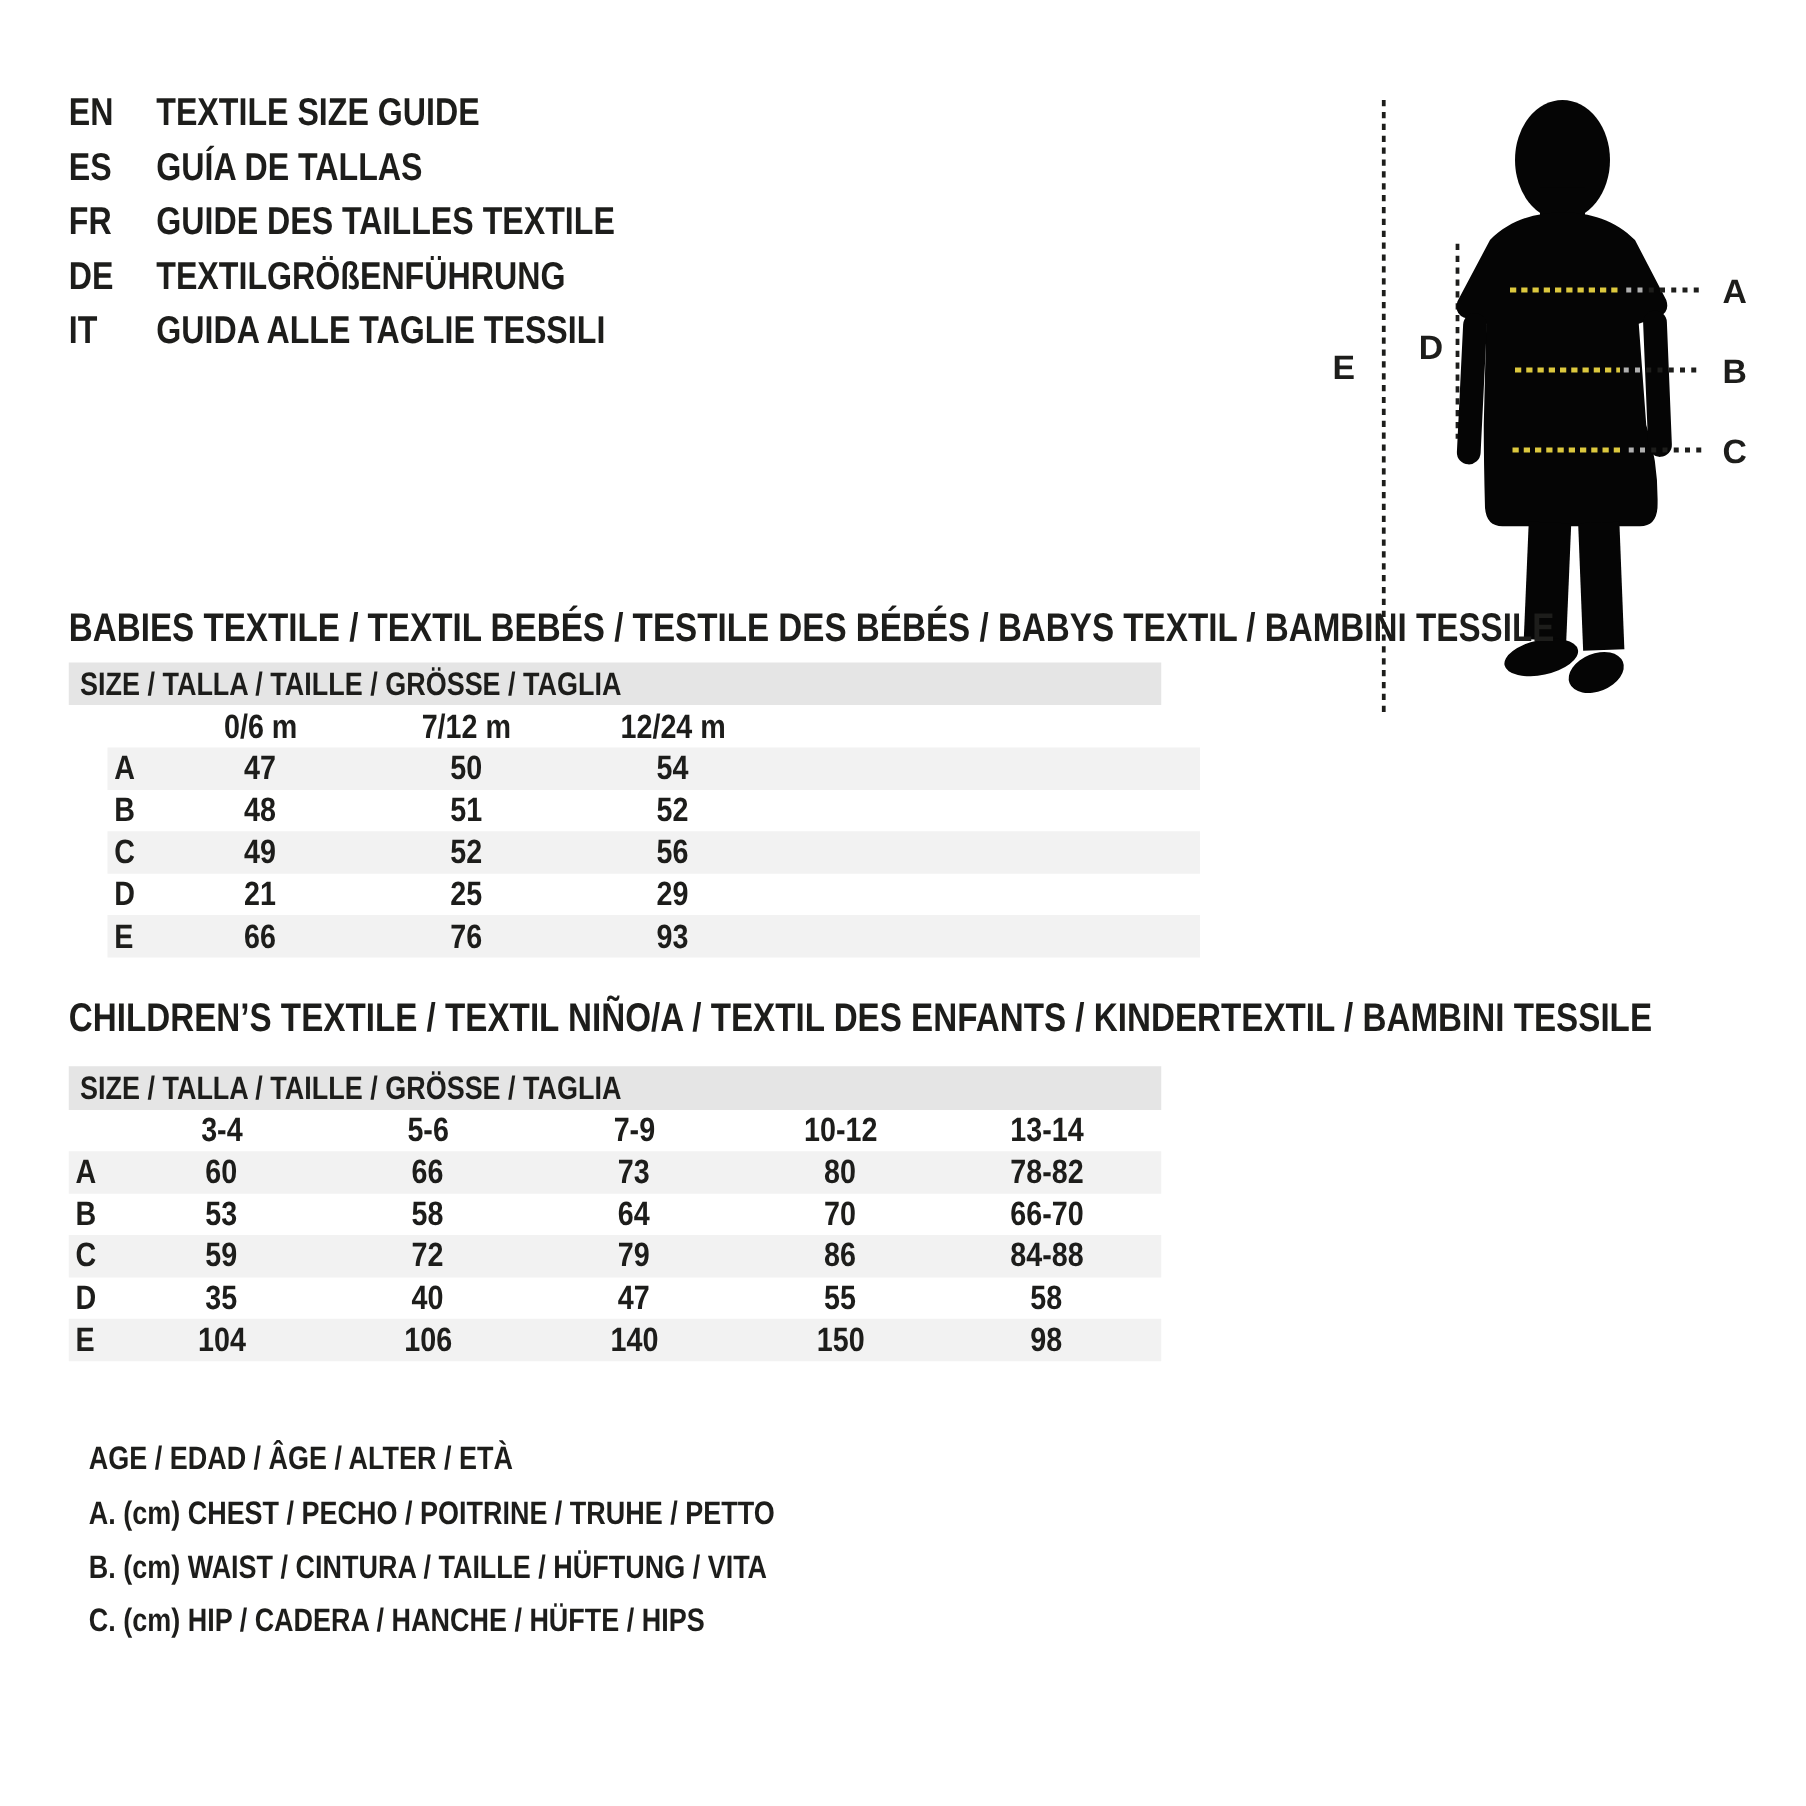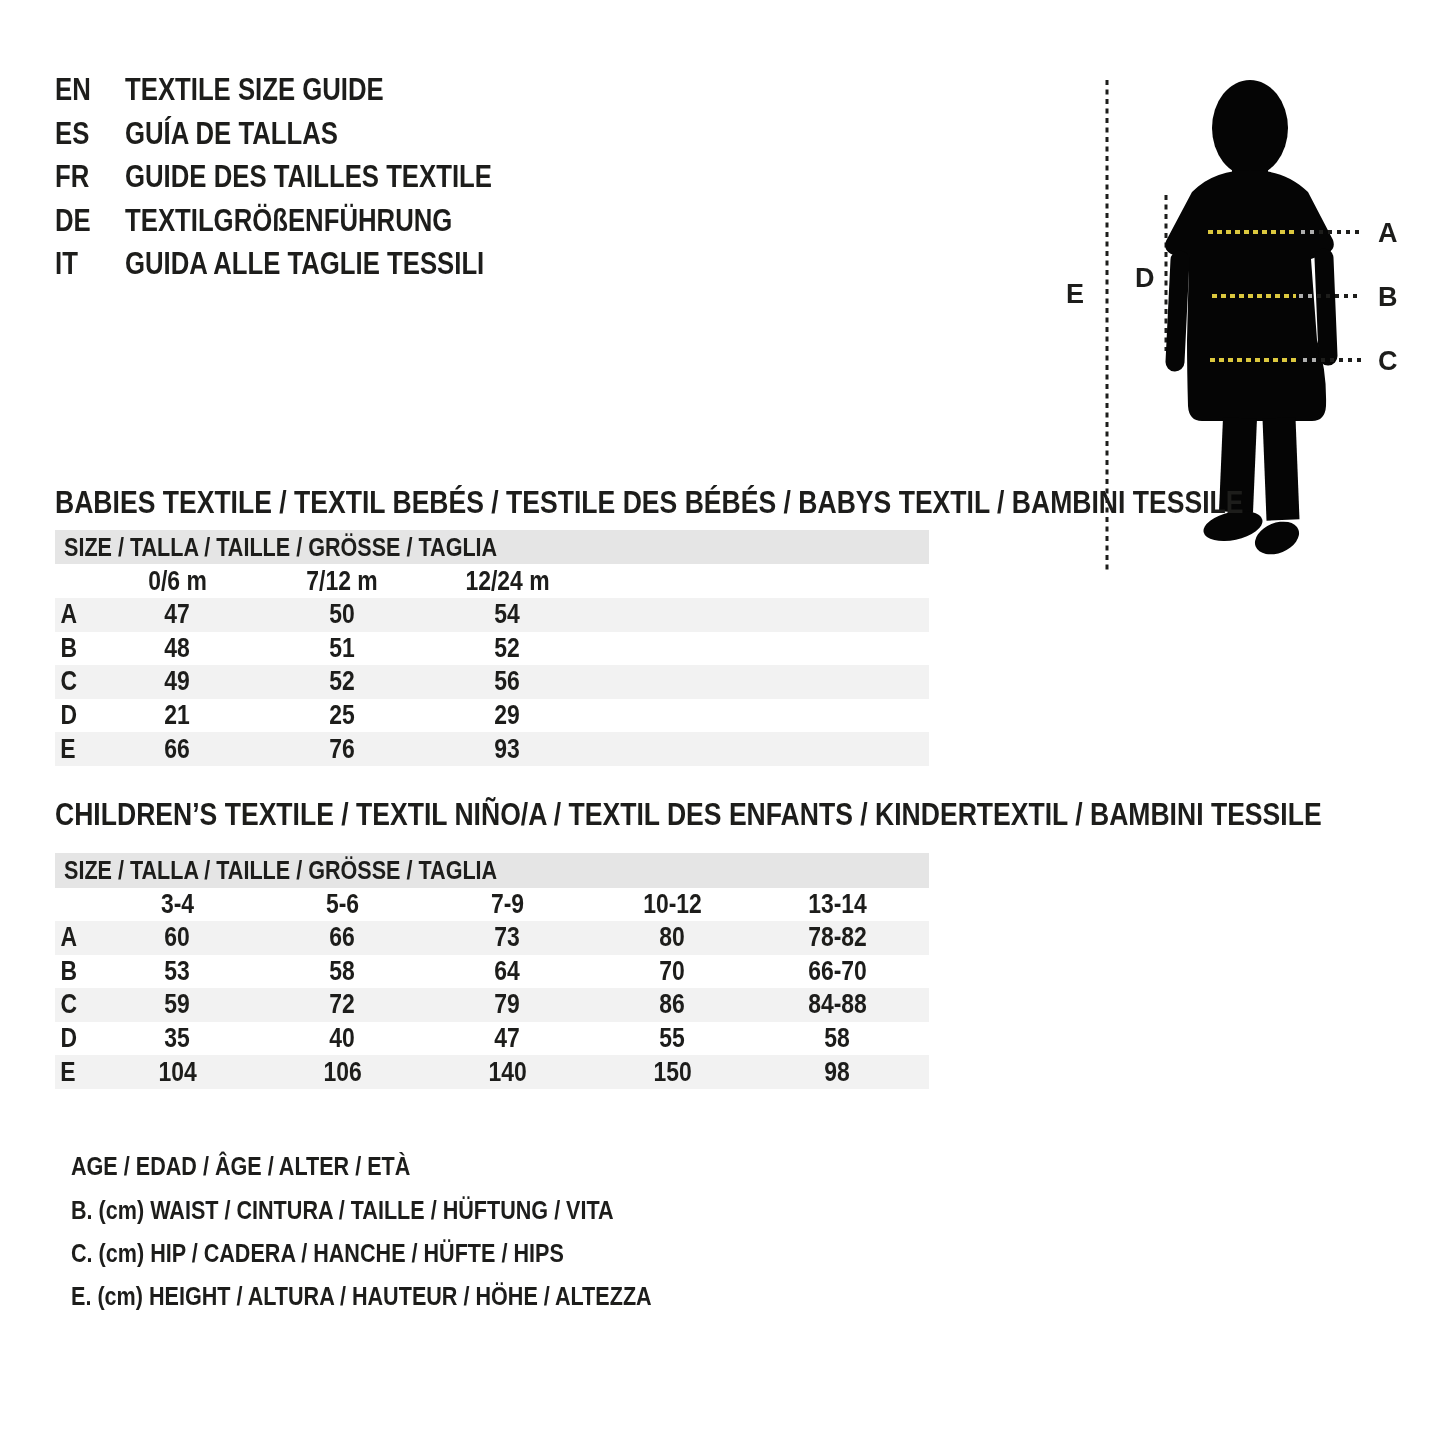--- a/index.html
+++ b/index.html
@@ -20,21 +20,21 @@
 
   
   .section-title{font-size:32px;font-weight:700;white-space:nowrap;}
 
   
   .size-bar{background:#e5e5e5;width:874px;height:34px;display:flex;align-items:center;
             padding-left:9px;box-sizing:border-box;font-size:26px;font-weight:700;}
 
   
   .thead-row,.trow{display:grid;align-items:center;width:874px;font-size:27px;font-weight:700;}
-  .cols3{grid-template-columns:40px 165px 165px 165px;}
+  .cols3{grid-template-columns:40px 165px 165px 165px;margin-left:31px;}
   .cols5{grid-template-columns:40px 165px 165px 165px 165px 165px;}
   .thead-row{height:34px;}
   .trow{height:33.6px;}
   .rows .trow:nth-child(odd){background:#f2f2f2;}
   .rlabel{padding-left:4px;}
   .tcell{text-align:center;}
 
   
   #legend{left:71px;top:1145px;}
   .legend-line{height:43.4px;display:flex;align-items:center;font-size:26px;font-weight:700;}
@@ -221,21 +221,21 @@
     <span class="tcell"><span class="condc">150</span></span>
     <span class="tcell"><span class="condc">98</span></span>
   </div>
 </div>
 
 <div id="legend" class="abs">
   <div class="legend-line">
     <span class="cond">AGE / EDAD / ÂGE / ALTER / ETÀ</span>
   </div>
   <div class="legend-line">
+    <span class="cond">A. (cm) CHEST / PECHO / POITRINE / TRUHE / PETTO</span>
+  </div>
+  <div class="legend-line">
     <span class="cond">B. (cm) WAIST / CINTURA / TAILLE / HÜFTUNG / VITA</span>
   </div>
   <div class="legend-line">
     <span class="cond">C. (cm) HIP / CADERA / HANCHE / HÜFTE / HIPS</span>
   </div>
-  <div class="legend-line">
-    <span class="cond">E. (cm) HEIGHT / ALTURA / HAUTEUR / HÖHE / ALTEZZA</span>
-  </div>
 </div>
 
 </body></html>

